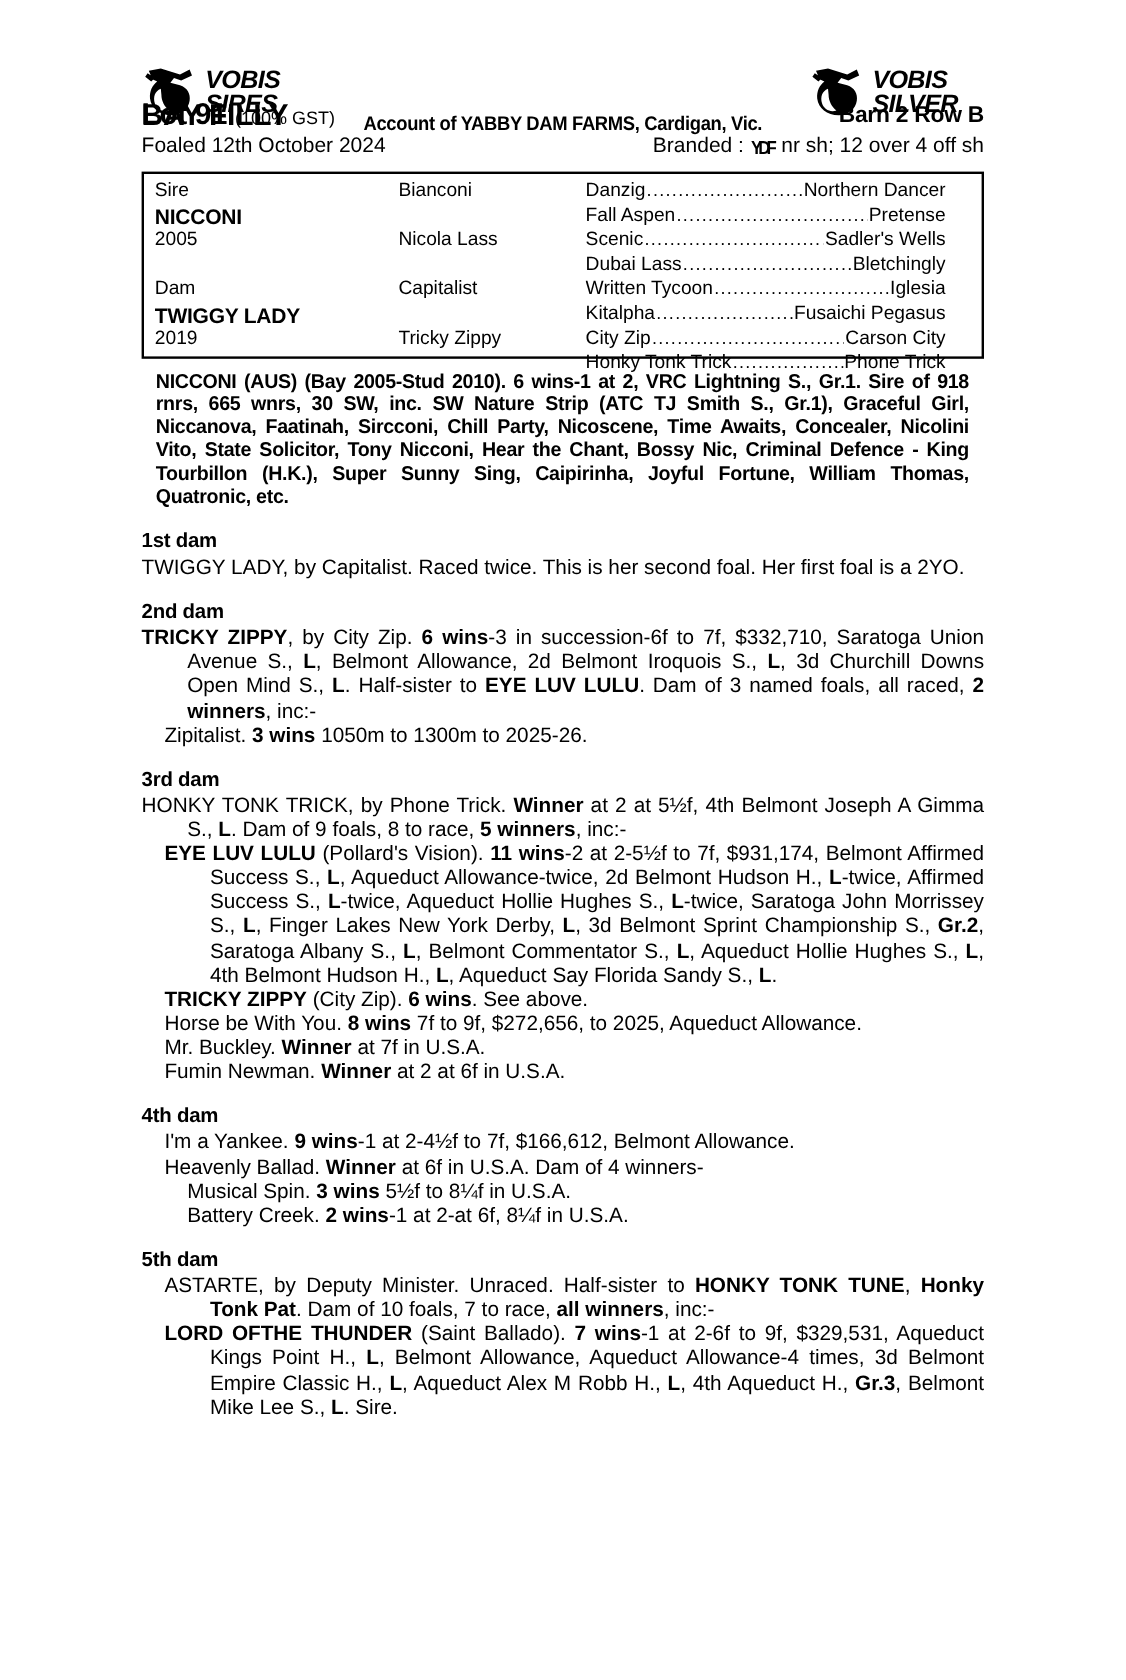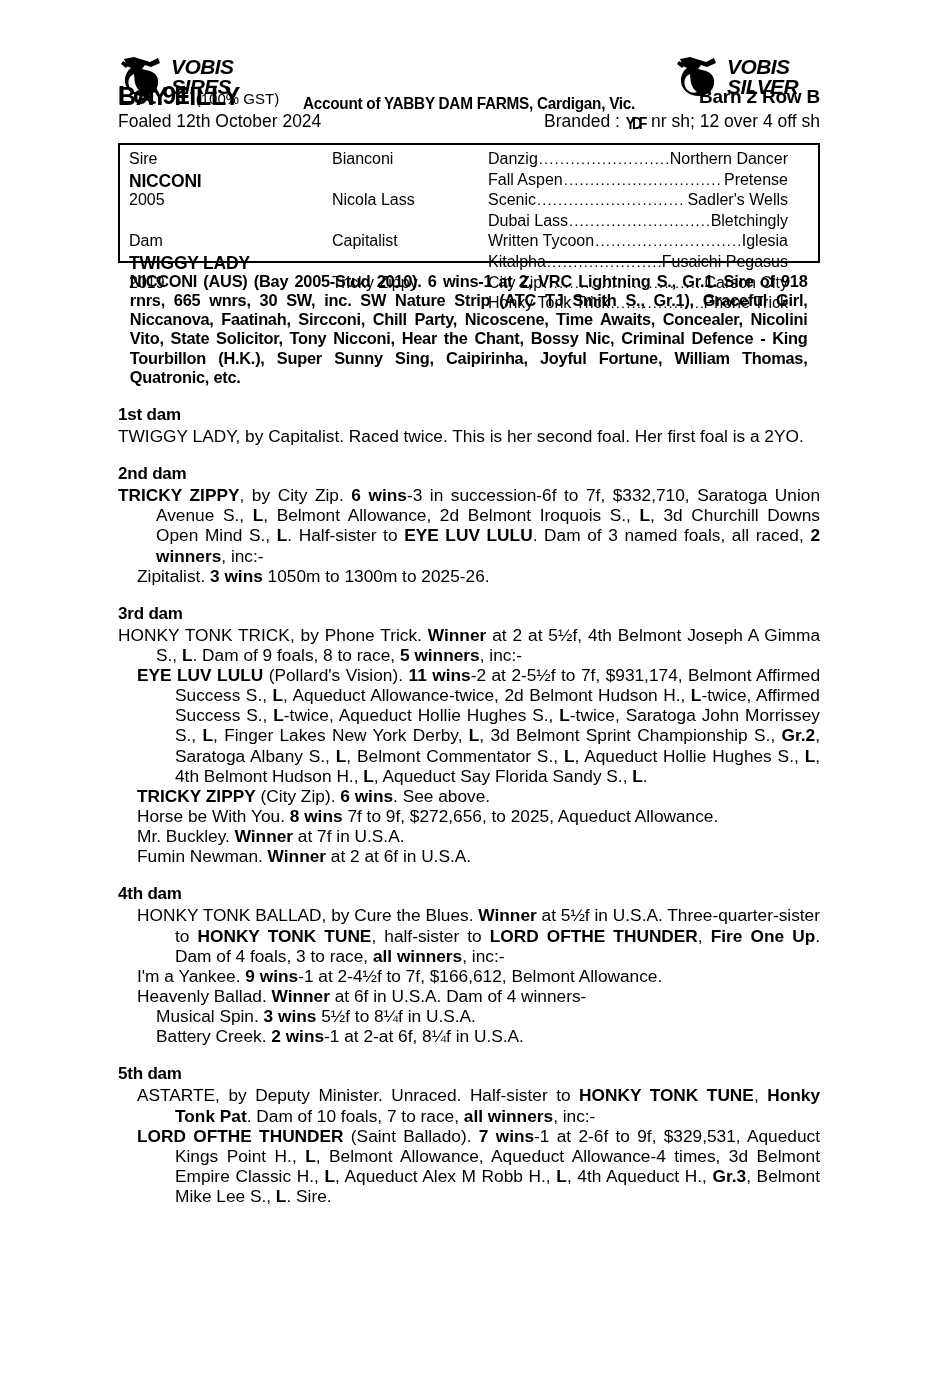--- a/index.html
+++ b/index.html
@@ -130,21 +130,21 @@
     vertical-align: -1px;
     margin: 0 2px 0 1px;
   }
 
   
   .ped-box {
     margin-top: 8px;
     border: 2.2px solid #000;
     padding: 4px 6px 4px 8px;
     position: relative;
-    height: 120px;
+    height: 156px;
     box-sizing: border-box;
   }
   .ped-col {
     position: absolute;
     top: 5px;
   }
   .ped-col-1 { left: 9px;   width: 200px; }
   .ped-col-2 { left: 212px; width: 175px; }
   .ped-col-3 { left: 368px; width: 300px; }
   .ped-line {
@@ -343,21 +343,20 @@
         <div class="dam-head">3rd dam</div>
         <div class="para hang-1">HONKY TONK TRICK, by Phone Trick. <b>Winner</b> at 2 at 5½f, 4th Belmont Joseph A Gimma S., <b>L</b>. Dam of 9 foals, 8 to race, <b>5 winners</b>, inc:-</div>
         <div class="para hang-2"><b>EYE LUV LULU</b> (Pollard's Vision). <b>11 wins</b>-2 at 2-5½f to 7f, $931,174, Belmont Affirmed Success S., <b>L</b>, Aqueduct Allowance-twice, 2d Belmont Hudson H., <b>L</b>-twice, Affirmed Success S., <b>L</b>-twice, Aqueduct Hollie Hughes S., <b>L</b>-twice, Saratoga John Morrissey S., <b>L</b>, Finger Lakes New York Derby, <b>L</b>, 3d Belmont Sprint Championship S., <b>Gr.2</b>, Saratoga Albany S., <b>L</b>, Belmont Commentator S., <b>L</b>, Aqueduct Hollie Hughes S., <b>L</b>, 4th Belmont Hudson H., <b>L</b>, Aqueduct Say Florida Sandy S., <b>L</b>.</div>
         <div class="para ind-1 no-just"><b>TRICKY ZIPPY</b> (City Zip). <b>6 wins</b>. See above.</div>
         <div class="para ind-1 no-just">Horse be With You. <b>8 wins</b> 7f to 9f, $272,656, to 2025, Aqueduct Allowance.</div>
         <div class="para ind-1 no-just">Mr. Buckley. <b>Winner</b> at 7f in U.S.A.</div>
         <div class="para ind-1 no-just">Fumin Newman. <b>Winner</b> at 2 at 6f in U.S.A.</div>
       </div>
       <div class="dam-section">
         <div class="dam-head">4th dam</div>
-        <div class="para hang-2">HONKY TONK BALLAD, by Cure the Blues. <b>Winner</b> at 5½f in U.S.A. Three-quarter-sister to <b>HONKY TONK TUNE</b>, half-sister to <b>LORD OFTHE THUNDER</b>, <b>Fire One Up</b>. Dam of 4 foals, 3 to race, <b>all winners</b>, inc:-</div>
         <div class="para ind-1 no-just">I'm a Yankee. <b>9 wins</b>-1 at 2-4½f to 7f, $166,612, Belmont Allowance.</div>
         <div class="para ind-1 no-just">Heavenly Ballad. <b>Winner</b> at 6f in U.S.A. Dam of 4 winners-</div>
         <div class="para ind-2 no-just">Musical Spin. <b>3 wins</b> 5½f to 8¼f in U.S.A.</div>
         <div class="para ind-2 no-just">Battery Creek. <b>2 wins</b>-1 at 2-at 6f, 8¼f in U.S.A.</div>
       </div>
       <div class="dam-section">
         <div class="dam-head">5th dam</div>
         <div class="para hang-2">ASTARTE, by Deputy Minister. Unraced. Half-sister to <b>HONKY TONK TUNE</b>, <b>Honky Tonk Pat</b>. Dam of 10 foals, 7 to race, <b>all winners</b>, inc:-</div>
         <div class="para hang-2"><b>LORD OFTHE THUNDER</b> (Saint Ballado). <b>7 wins</b>-1 at 2-6f to 9f, $329,531, Aqueduct Kings Point H., <b>L</b>, Belmont Allowance, Aqueduct Allowance-4 times, 3d Belmont Empire Classic H., <b>L</b>, Aqueduct Alex M Robb H., <b>L</b>, 4th Aqueduct H., <b>Gr.3</b>, Belmont Mike Lee S., <b>L</b>. Sire.</div>
       </div>

